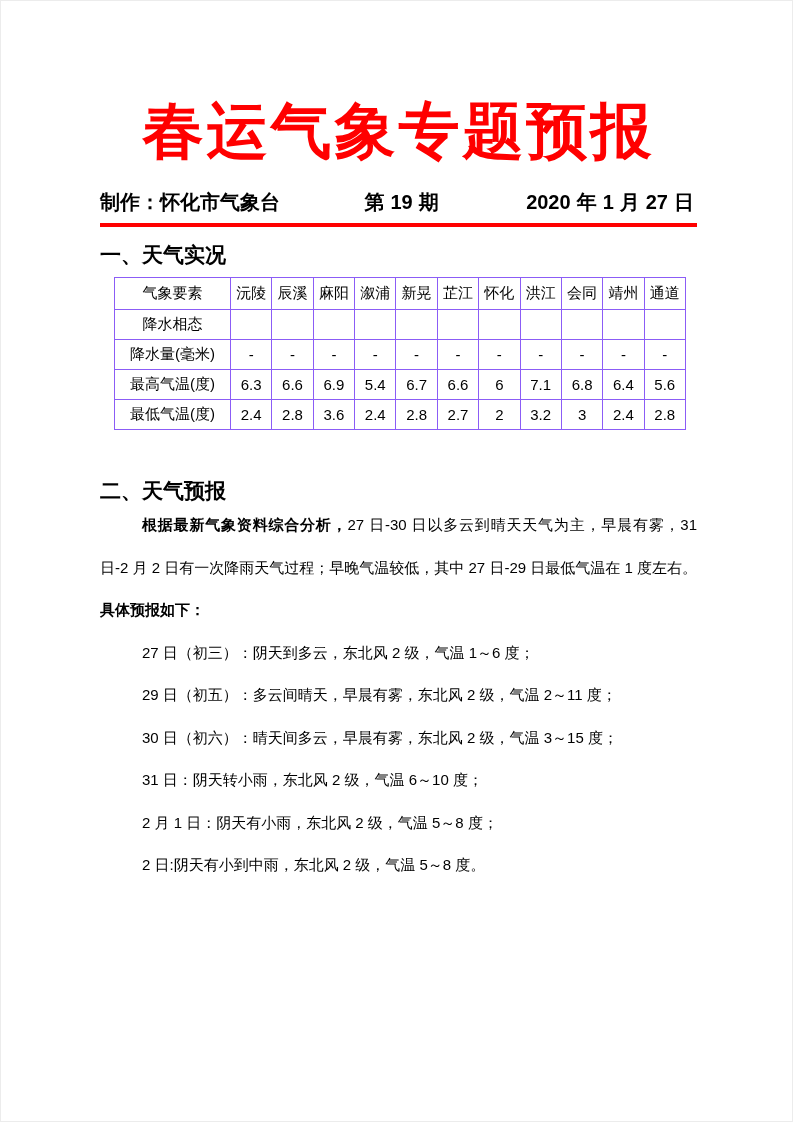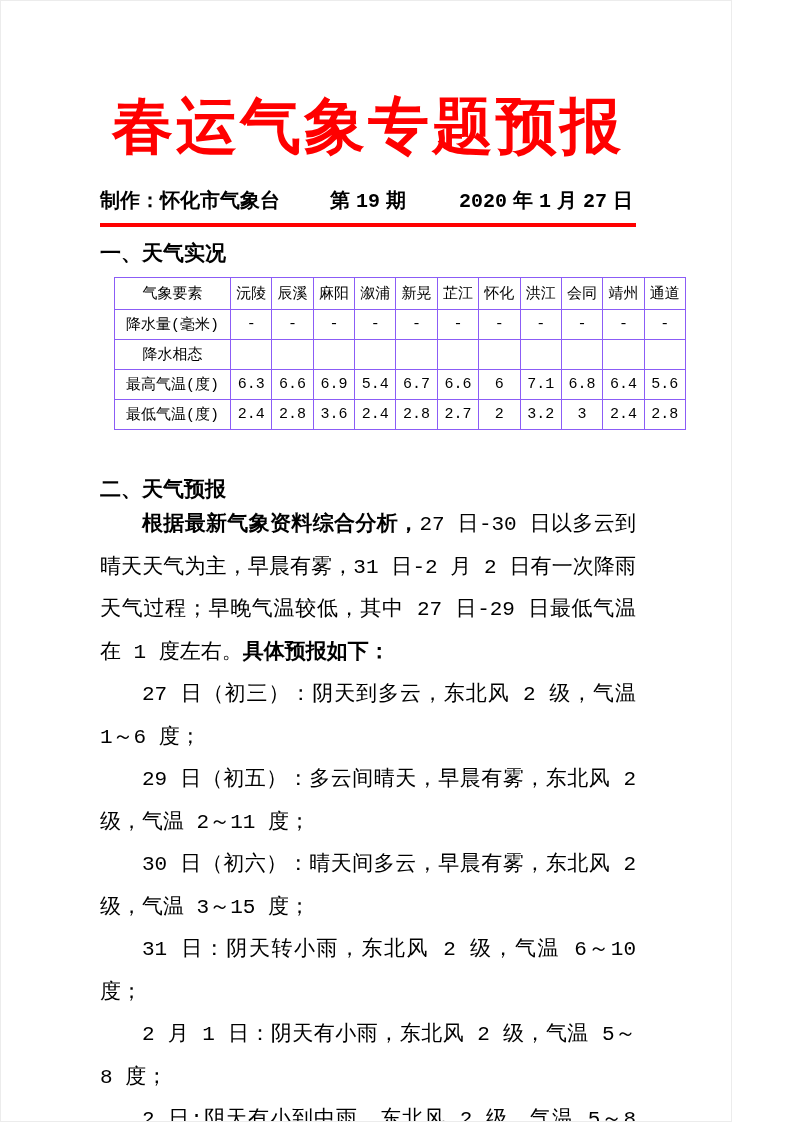--- a/index.html
+++ b/index.html
@@ -1,24 +1,24 @@
 <!DOCTYPE html>
 <html><head>
 <meta charset="utf-8">
 <style>
   html,body { margin:0; padding:0; background:#ffffff; }
   .page {
     position:relative;
-    width:732px; height:1122px;
+    width:793px; height:1122px;
     box-sizing:border-box;
     padding:86px 95px 0 99px;
     background:#ffffff;
     border:1px solid #ececec;
     overflow:hidden;
-    font-family:Liberation Mono, monospace;
+    font-family:Liberation Sans, sans-serif;
     color:#000;
   }
   .doc-title {
     margin:0;
     text-align:center;
     color:#ff0000;
     font-weight:700;
     font-size:61px;
     line-height:88px;
     letter-spacing:3px;
@@ -67,21 +67,21 @@
     vertical-align:middle;
     font-weight:400;
     font-size:15px;
     padding:0;
     overflow:hidden;
   }
   .obs tr { height:30px; }
   .obs tr.head-row { height:32px; }
   .body-par {
     margin:0;
-    font-size:21px;
+    font-size:15px;
     line-height:42.5px;
     text-align:justify;
     text-indent:42px;
   }
   .body-par b { font-weight:700; }
 </style>
 </head>
 <body>
 
 <div class="page">
@@ -123,46 +123,46 @@
       <th>溆浦</th>
       <th>新晃</th>
       <th>芷江</th>
       <th>怀化</th>
       <th>洪江</th>
       <th>会同</th>
       <th>靖州</th>
       <th>通道</th>
     </tr>
     <tr>
+      <td>降水相态</td>
+      <td></td>
+      <td></td>
+      <td></td>
+      <td></td>
+      <td></td>
+      <td></td>
+      <td></td>
+      <td></td>
+      <td></td>
+      <td></td>
+      <td></td>
+    </tr>
+    <tr>
       <td>降水量(毫米)</td>
       <td>-</td>
       <td>-</td>
       <td>-</td>
       <td>-</td>
       <td>-</td>
       <td>-</td>
       <td>-</td>
       <td>-</td>
       <td>-</td>
       <td>-</td>
       <td>-</td>
-    </tr>
-    <tr>
-      <td>降水相态</td>
-      <td></td>
-      <td></td>
-      <td></td>
-      <td></td>
-      <td></td>
-      <td></td>
-      <td></td>
-      <td></td>
-      <td></td>
-      <td></td>
-      <td></td>
     </tr>
     <tr>
       <td>最高气温(度)</td>
       <td>6.3</td>
       <td>6.6</td>
       <td>6.9</td>
       <td>5.4</td>
       <td>6.7</td>
       <td>6.6</td>
       <td>6</td>

